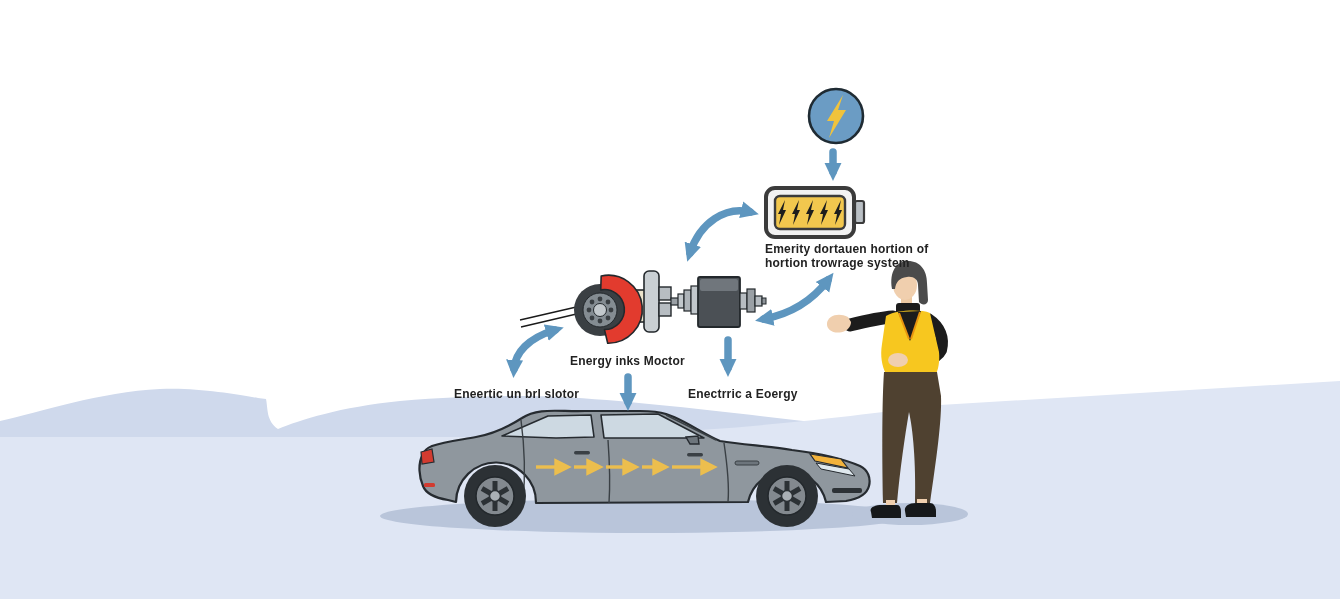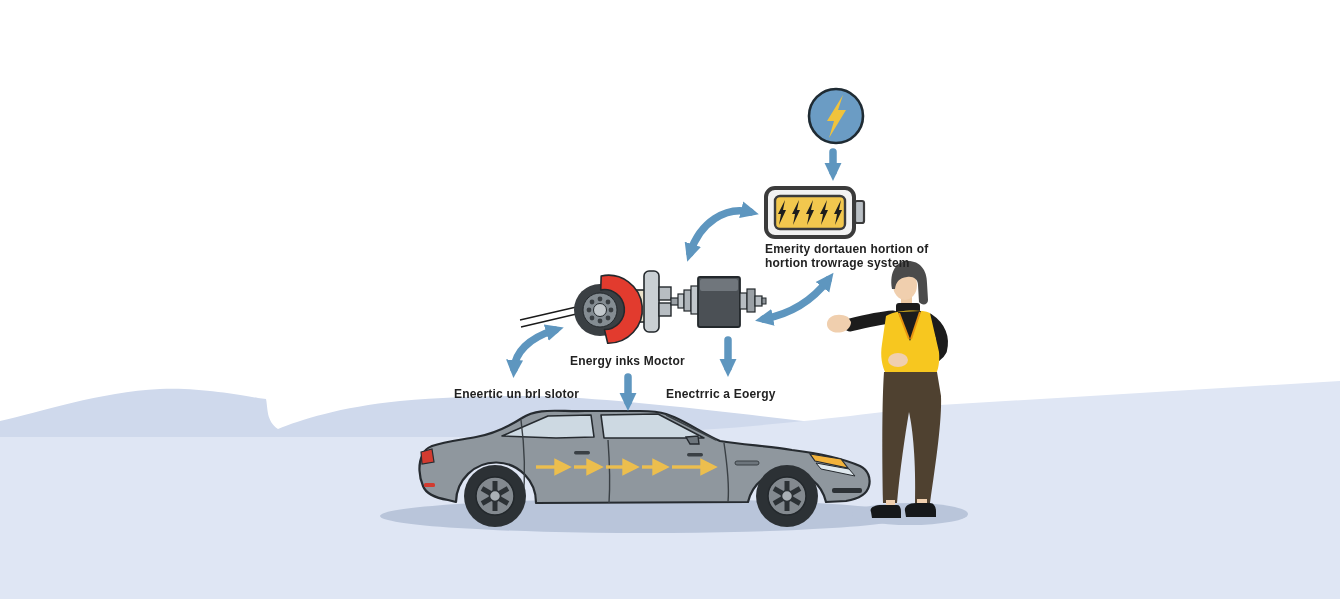--- a/index.html
+++ b/index.html
@@ -186,16 +186,16 @@
     <path fill="#16181a" d="M871,512 C869,508 874,505 882,505 L897,505 C900,505 901,508 901,512 L901,518 L872,518 Z"></path>
     <path fill="#16181a" d="M905,511 C904,507 908,503 916,503 L930,503 C934,503 936,507 936,511 L936,517 L906,517 Z"></path>
   </g>
 </svg>
 
 <div class="label" style="left:765px;top:242px;">
   <div>Emerity dortauen hortion of</div>
   <div>hortion trowrage system</div>
 </div>
 <div class="label center" style="left:570px;top:354px;width:120px;">Energy inks Moctor</div>
-<div class="label center" style="left:666px;top:387px;width:116px;">Enectrric a Eoergy</div>
+<div class="label center" style="left:688px;top:387px;width:116px;">Enectrric a Eoergy</div>
 <div class="label center" style="left:454px;top:387px;width:128px;">Eneertic un brl slotor</div>
 
 </div>
 
 </body></html>

